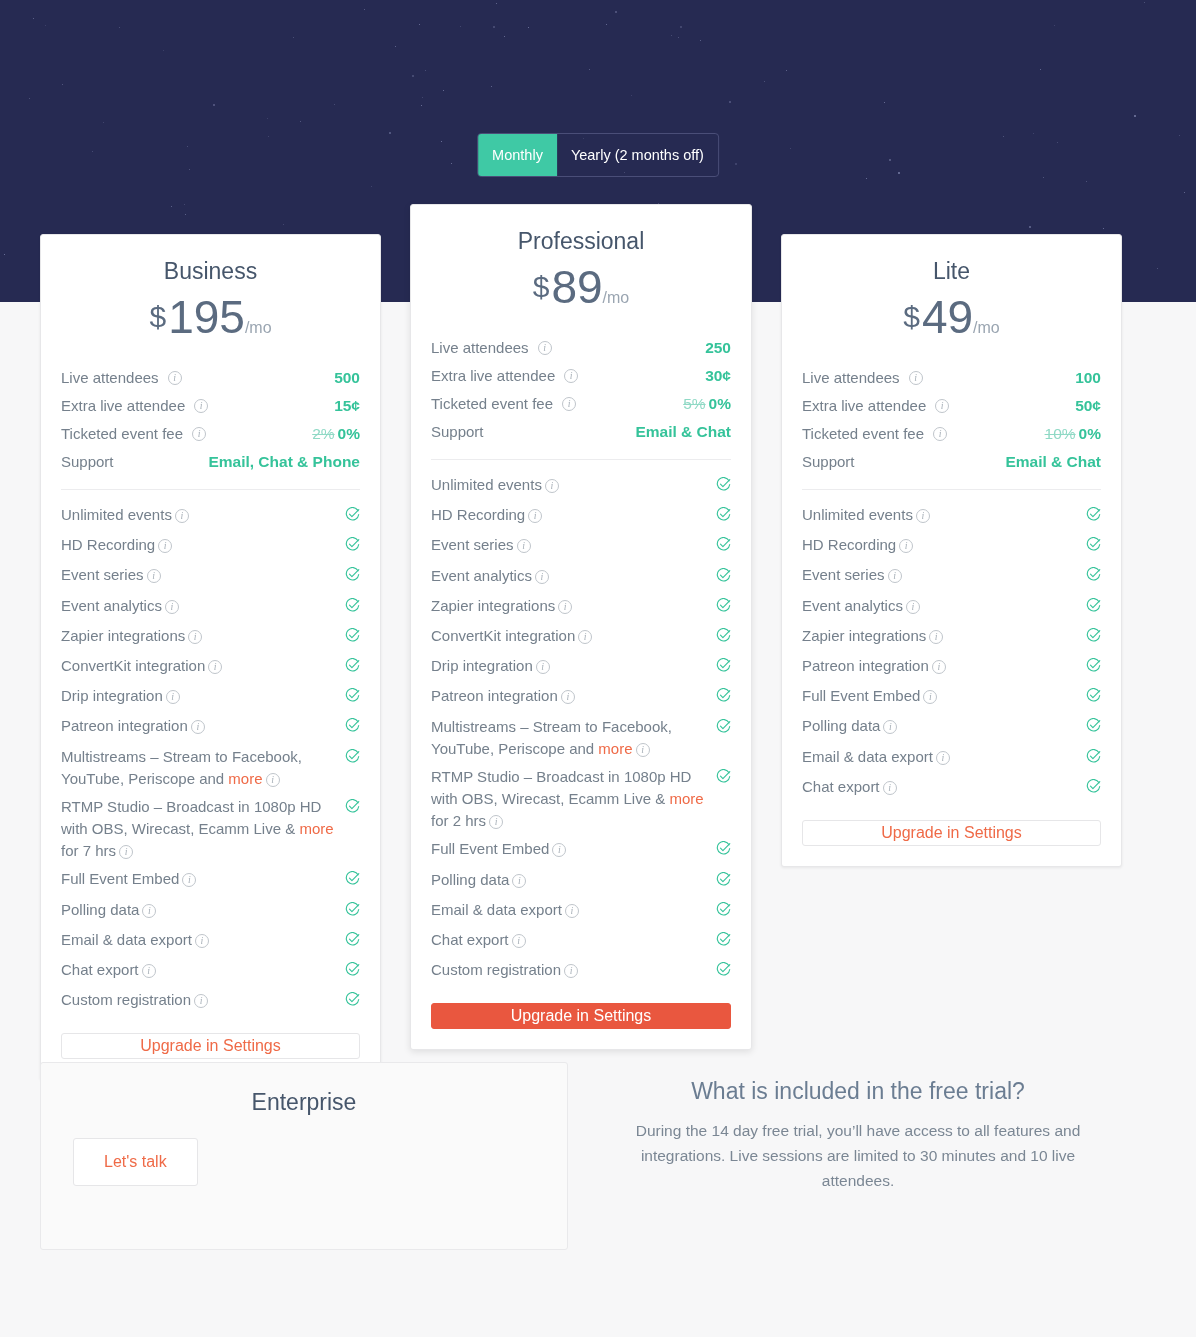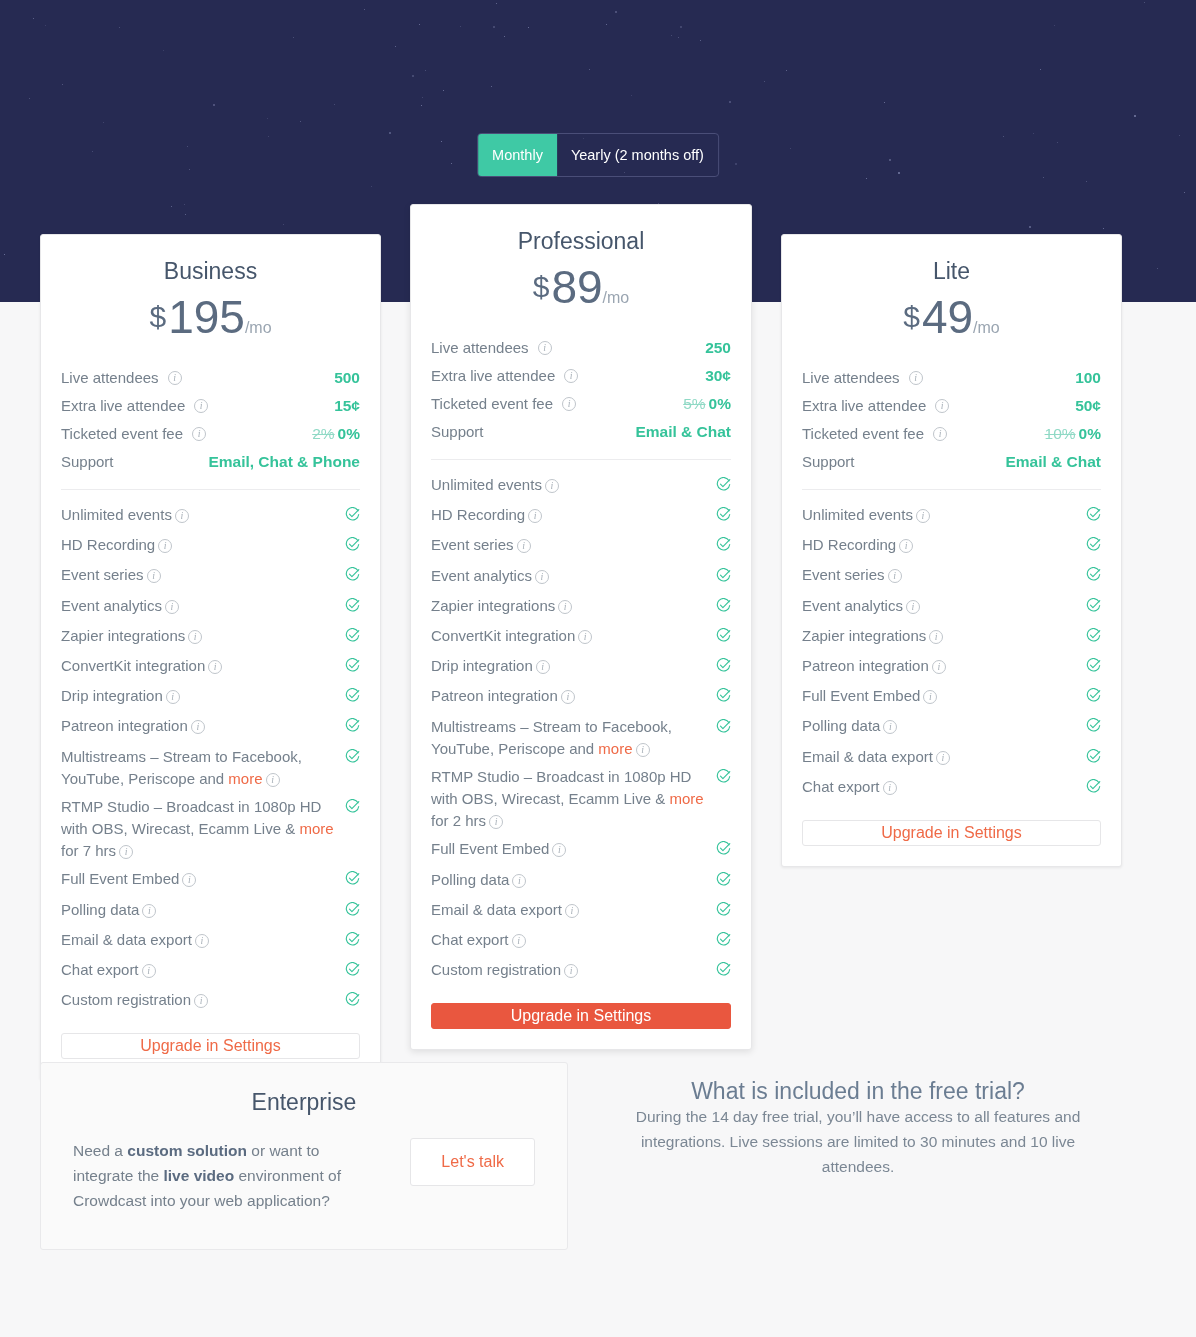--- a/index.html
+++ b/index.html
@@ -225,20 +225,21 @@
   .trial {
     position: absolute;
     left: 608px; top: 1078px;
     width: 500px;
     text-align: center;
   }
   .trial-title {
     font-size: 23px;
     color: #6b7d92;
     font-weight: normal;
+    margin-bottom: 14px;
   }
   .trial-text {
     font-size: 15.5px;
     line-height: 1.6;
     color: #7b8794;
   }
 </style>
 </head>
 <body>
 
@@ -737,21 +738,20 @@
       </div>
       <div class="cta-wrap">
         <button class="btn btn-outline">Upgrade in Settings</button>
       </div>
     </div>
   </div>
 
 <div class="enterprise">
   <div class="ent-title">Enterprise</div>
   <div class="ent-body">
-    <div class="ent-text" id="ent-text"><span>Need a </span><b>custom solution</b><span> or want to integrate the </span><b>live video</b><span> environment of Crowdcast into your web application?</span></div>
     <button class="btn-talk">Let's talk</button>
   </div>
 </div>
 
 <div class="trial">
   <div class="trial-title">What is included in the free trial?</div>
   <div class="trial-text">During the 14 day free trial, you’ll have access to all features and integrations. Live sessions are limited to 30 minutes and 10 live attendees.</div>
 </div>
 
 </body></html>

